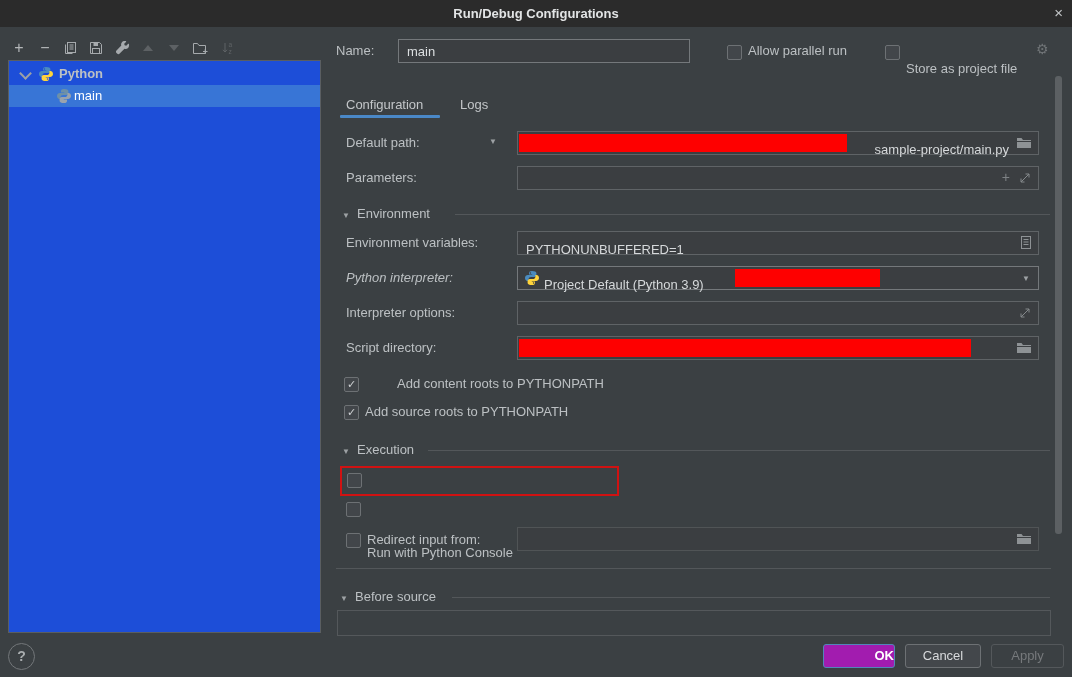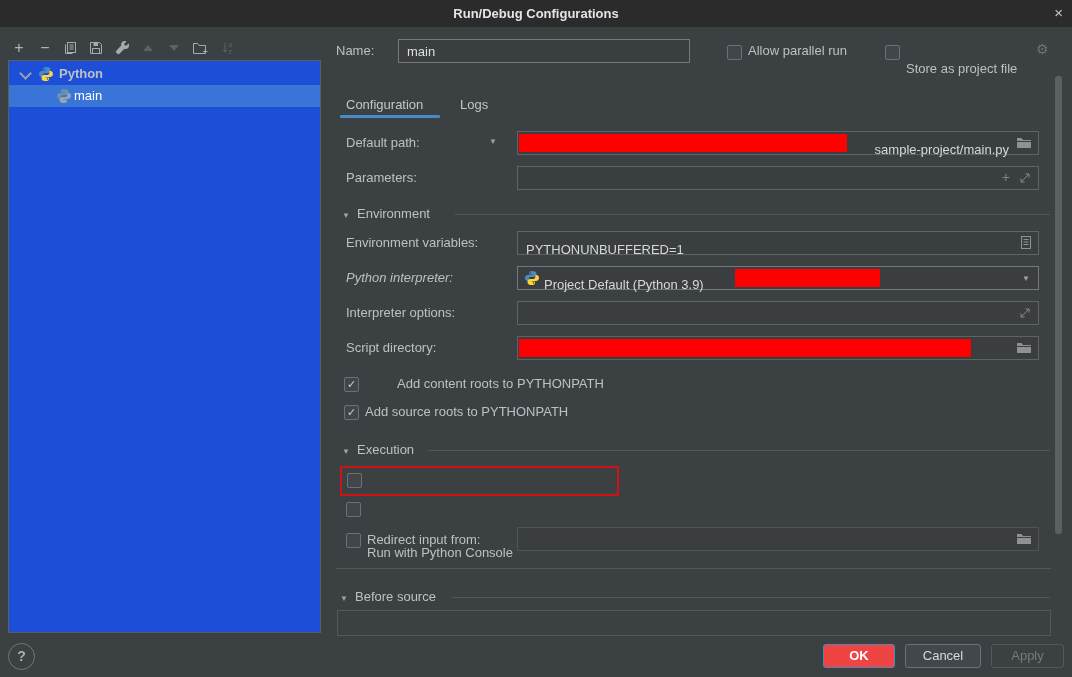--- a/index.html
+++ b/index.html
@@ -56,21 +56,21 @@
 
   
   .tab{color:#c3c6c9;}
   #tab-underline{background:#4a88c7;border-radius:1px;}
 
   
   #vscroll{left:1055px;top:76px;width:7px;height:458px;background:#5c6063;border-radius:3px;}
 
   
   .btn{height:22px;line-height:22px;text-align:center;border-radius:3px;}
-  #btn-ok{background:#ef4444;border:1px solid #5386b8;color:#ffffff;font-weight:bold;}
+  #btn-ok{background:#a21caf;border:1px solid #5386b8;color:#ffffff;font-weight:bold;text-align:right;}
   #btn-cancel{background:#43474b;border:1px solid #6d7174;color:#d8dadc;}
   #btn-apply{background:transparent;border:1px solid #54585b;color:#76797c;}
 
   svg{display:block;}
 </style>
 </head>
 <body>
 
 <div id="stage">
 

